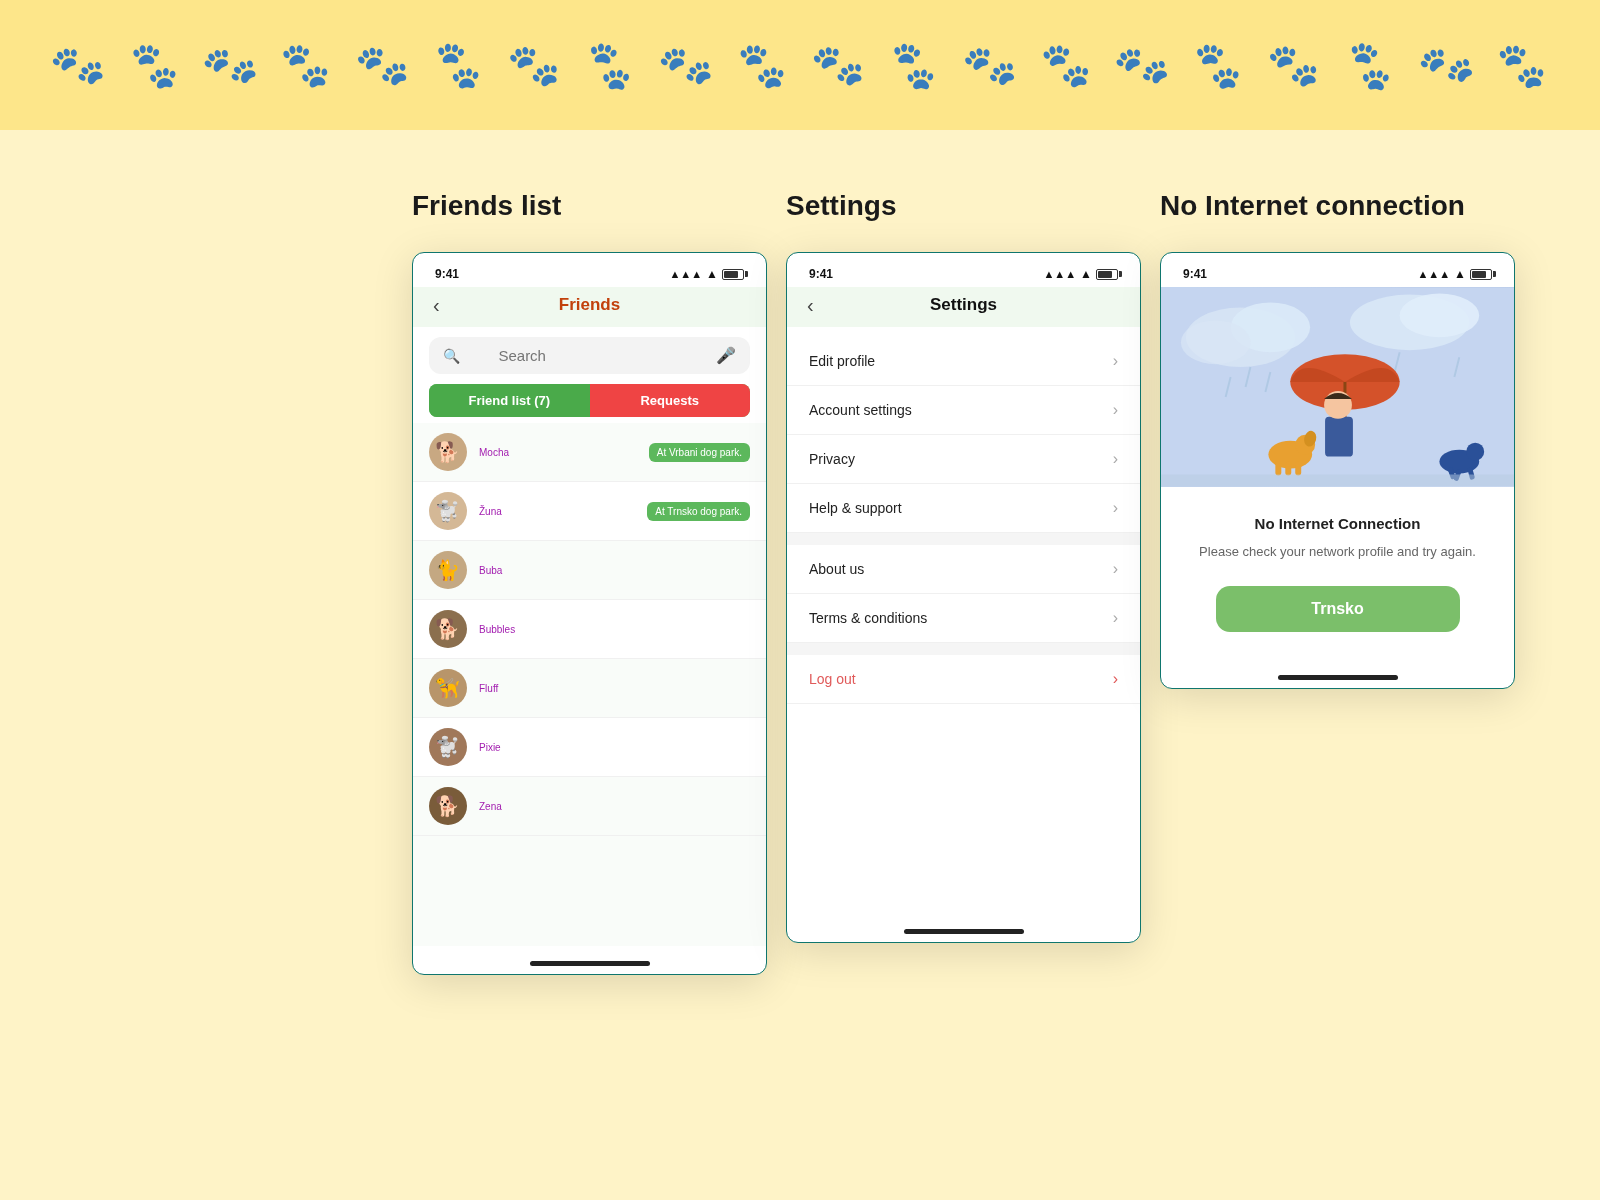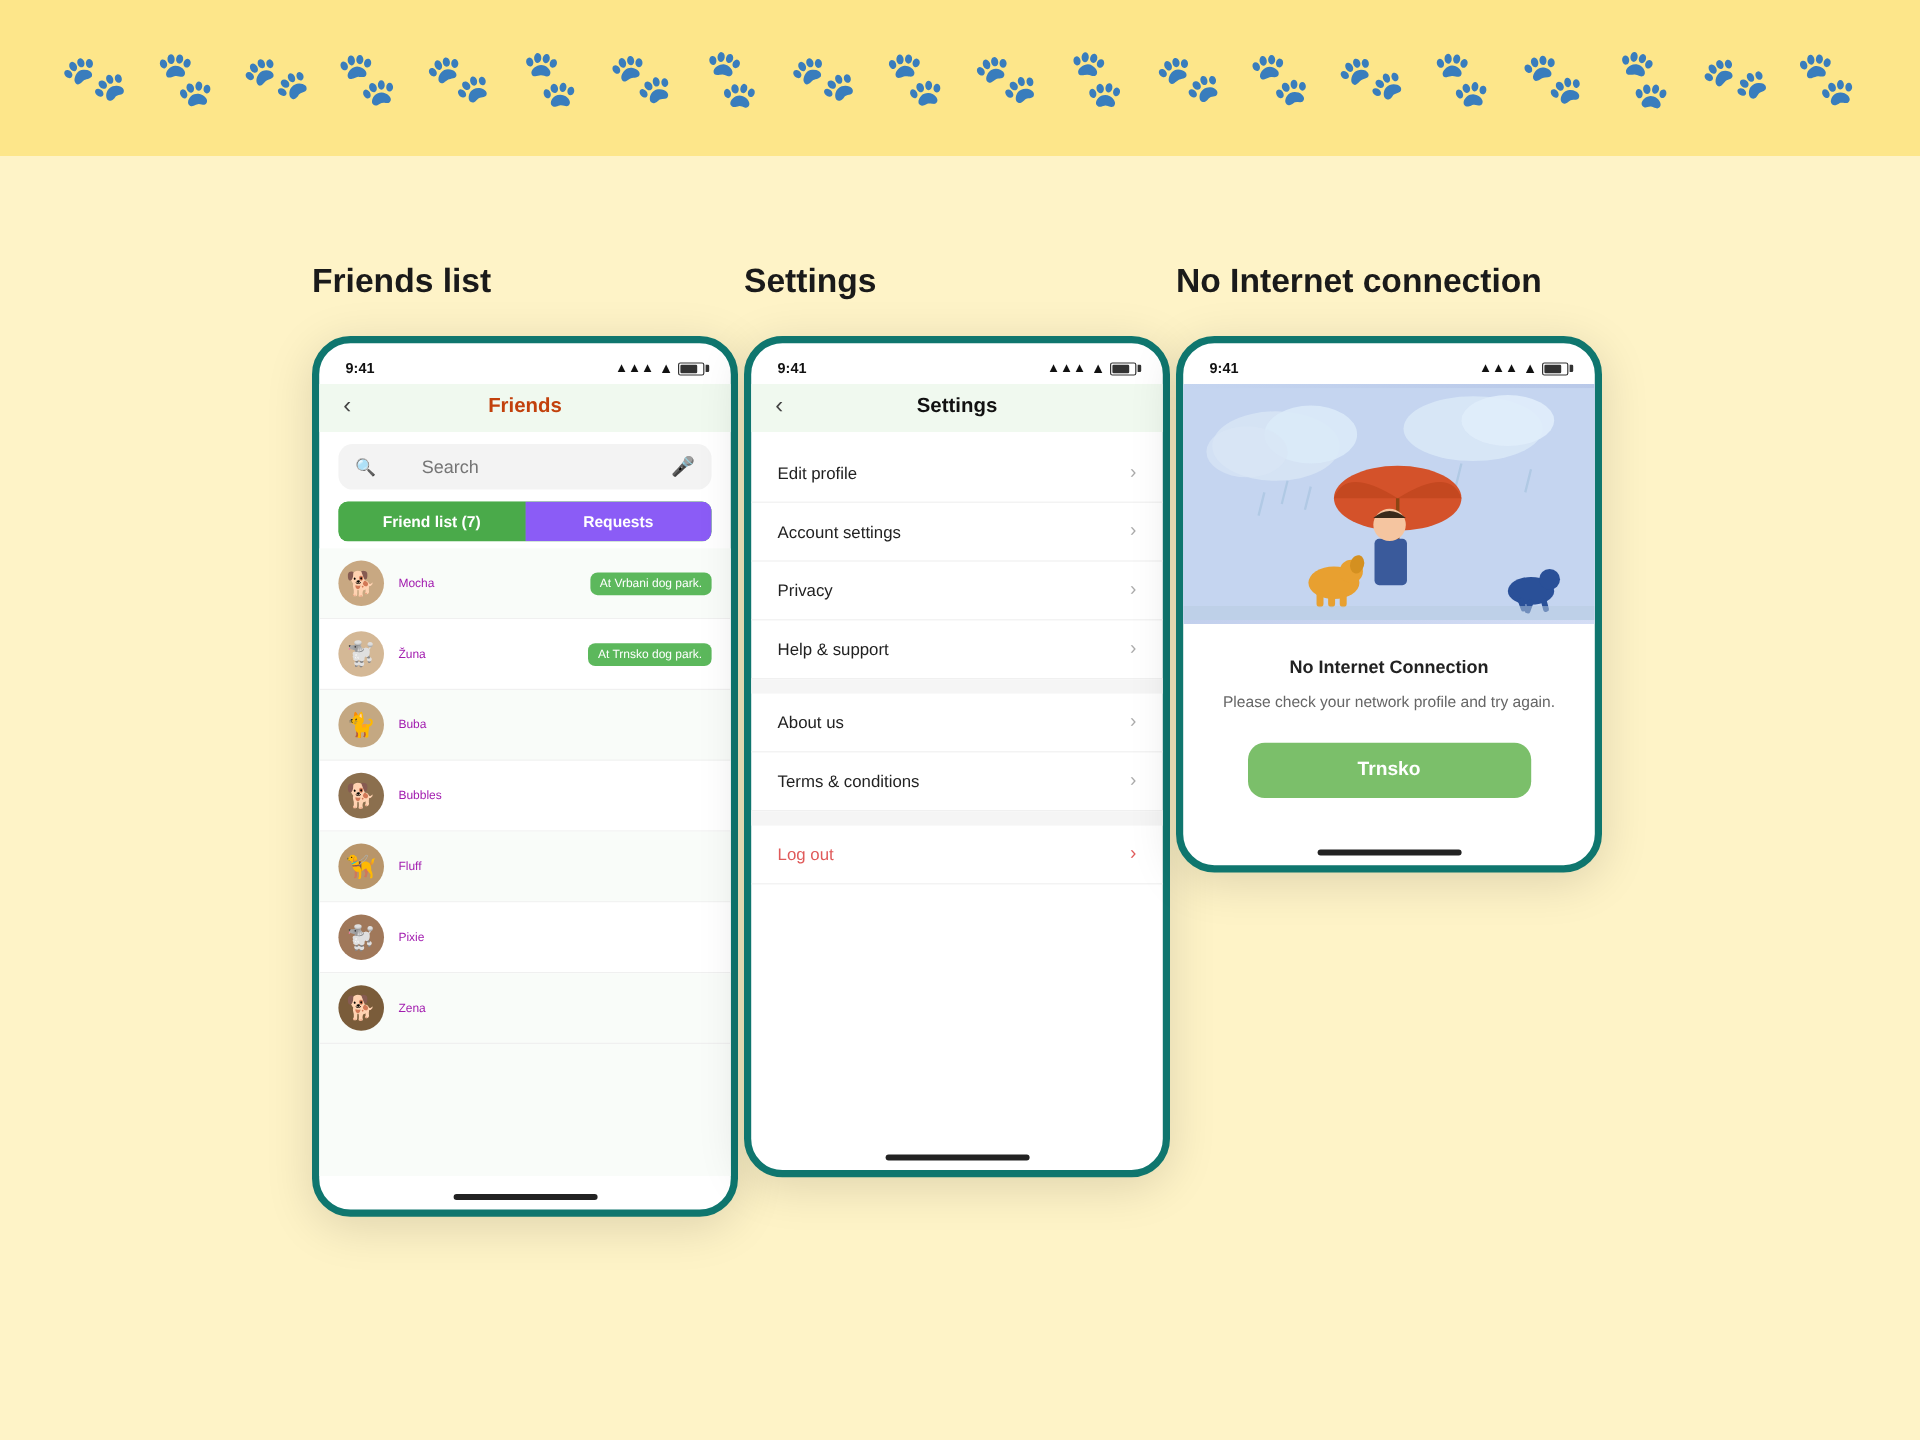--- a/index.html
+++ b/index.html
@@ -23,46 +23,47 @@
     }
     .paw {
       color: rgba(255,255,255,0.85);
       font-size: 42px;
       transform: rotate(-15deg);
     }
 
     
     .screens-container {
       display: flex;
-      justify-content: center;
+      justify-content: flex-end;
       align-items: flex-start;
-      padding: 88px 80px 80px;
+      padding: 60px 80px 80px;
+      gap: 14px;
     }
     .screen-section {
       display: flex;
       flex-direction: column;
       align-items: flex-start;
       width: 360px;
     }
     .screen-title {
       font-size: 28px;
       font-weight: 800;
       color: #1a1a1a;
       margin-bottom: 30px;
     }
 
     
     .phone {
       width: 355px;
       background: #ffffff;
-      border-radius: 32px;
+      border-radius: 12px;
       box-shadow: 0 8px 40px rgba(0,0,0,0.13);
       overflow: hidden;
       position: relative;
-      border: 6px solid #0f766e;
+      border: 1px solid #0f766e;
     }
 
     
     .status-bar {
       display: flex;
       justify-content: space-between;
       align-items: center;
       padding: 14px 22px 6px;
       font-size: 12px;
       font-weight: 600;
@@ -165,21 +166,21 @@
       padding: 9px 0;
       font-size: 13px;
       font-weight: 600;
       color: #fff;
       cursor: pointer;
     }
     .tab.active {
       background: #4aaa4a;
     }
     .tab.inactive {
-      background: #8b5cf6;
+      background: #ef4444;
     }
 
     .friends-list {
       margin-top: 6px;
     }
     .friend-item {
       display: flex;
       align-items: center;
       padding: 10px 16px;
       gap: 12px;

